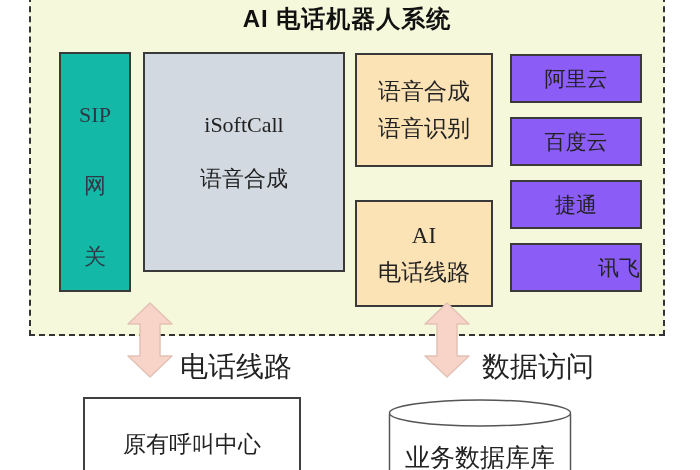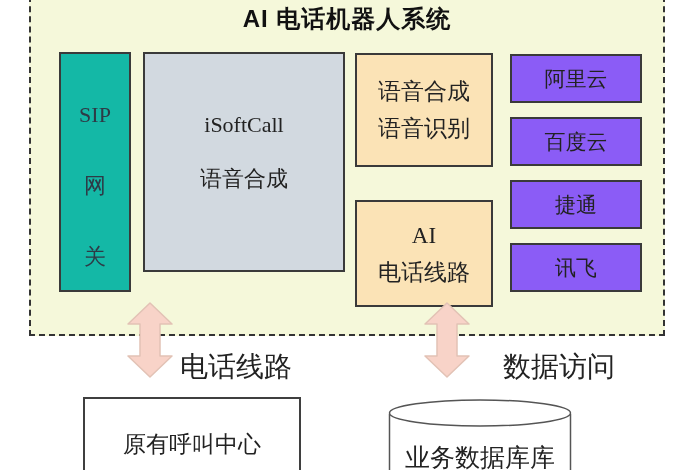--- a/index.html
+++ b/index.html
@@ -79,39 +79,39 @@
   .vendor-box {
     left: 510px; width: 132px; height: 49px;
     background: #8b5cf6;
     justify-content: center;
     font-size: 21px;
     color: #222222;
   }
   .vendor-0 { top: 54px; }
   .vendor-1 { top: 117px; }
   .vendor-2 { top: 180px; }
-  .vendor-3 { top: 243px; }
+  .vendor-3 { top: 243px; align-items: flex-end; }
   .arrow {
     position: absolute;
     top: 302px;
     width: 46px;
     height: 76px;
     z-index: 5;
   }
   .arrow-1 { left: 127px; }
   .arrow-2 { left: 424px; }
   .conn-label {
     position: absolute;
     top: 348px;
     font-size: 28px;
     color: #222222;
     white-space: nowrap;
   }
   .conn-label-1 { left: 180px; }
-  .conn-label-2 { left: 503px; }
+  .conn-label-2 { left: 482px; }
   .call-center {
     position: absolute;
     left: 83px; top: 397px; width: 218px; height: 85px;
     box-sizing: border-box;
     border: 2px solid #3f3f3f;
     background: #ffffff;
     text-align: center;
     padding-top: 30px;
     font-size: 23px;
     color: #222222;

